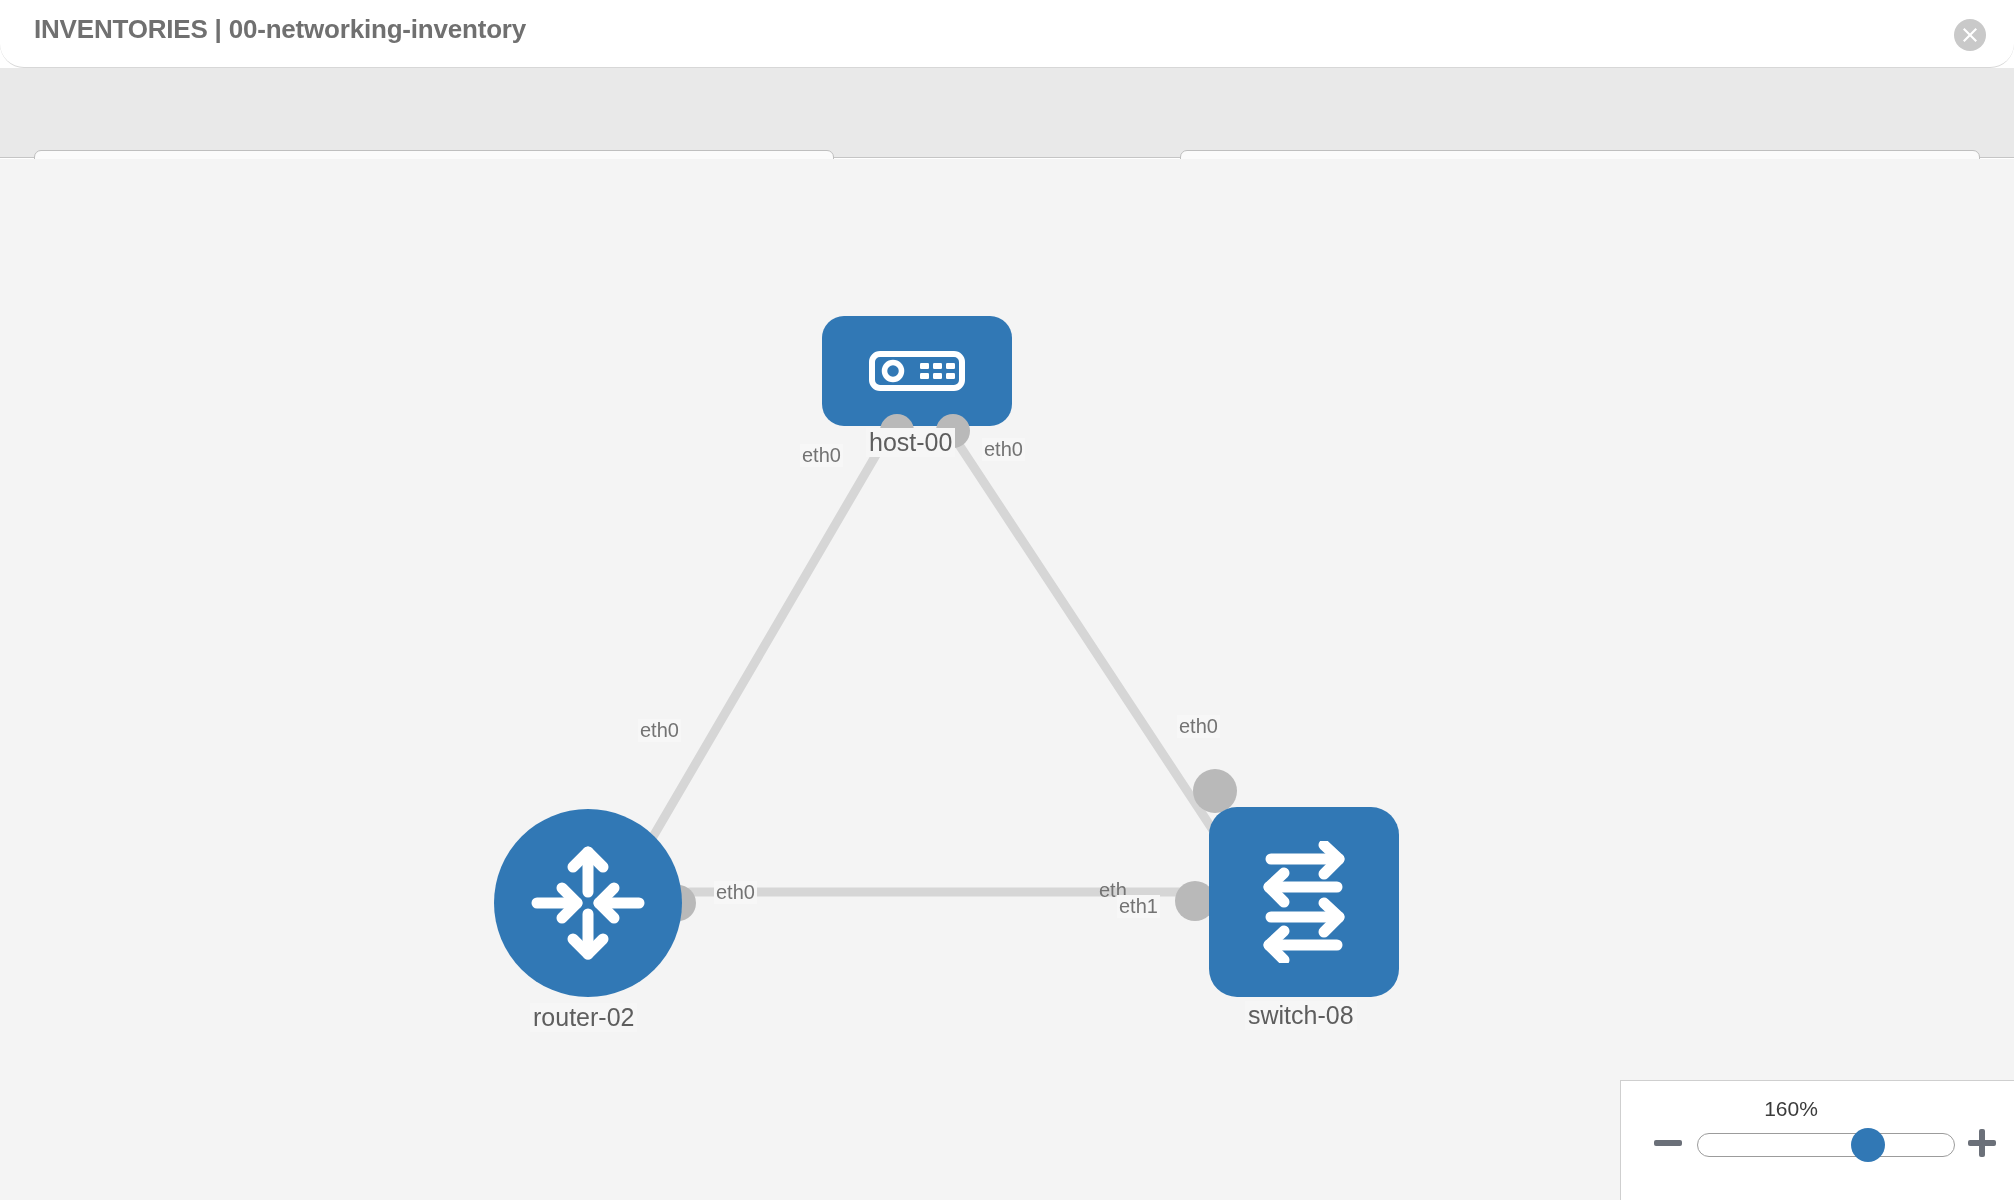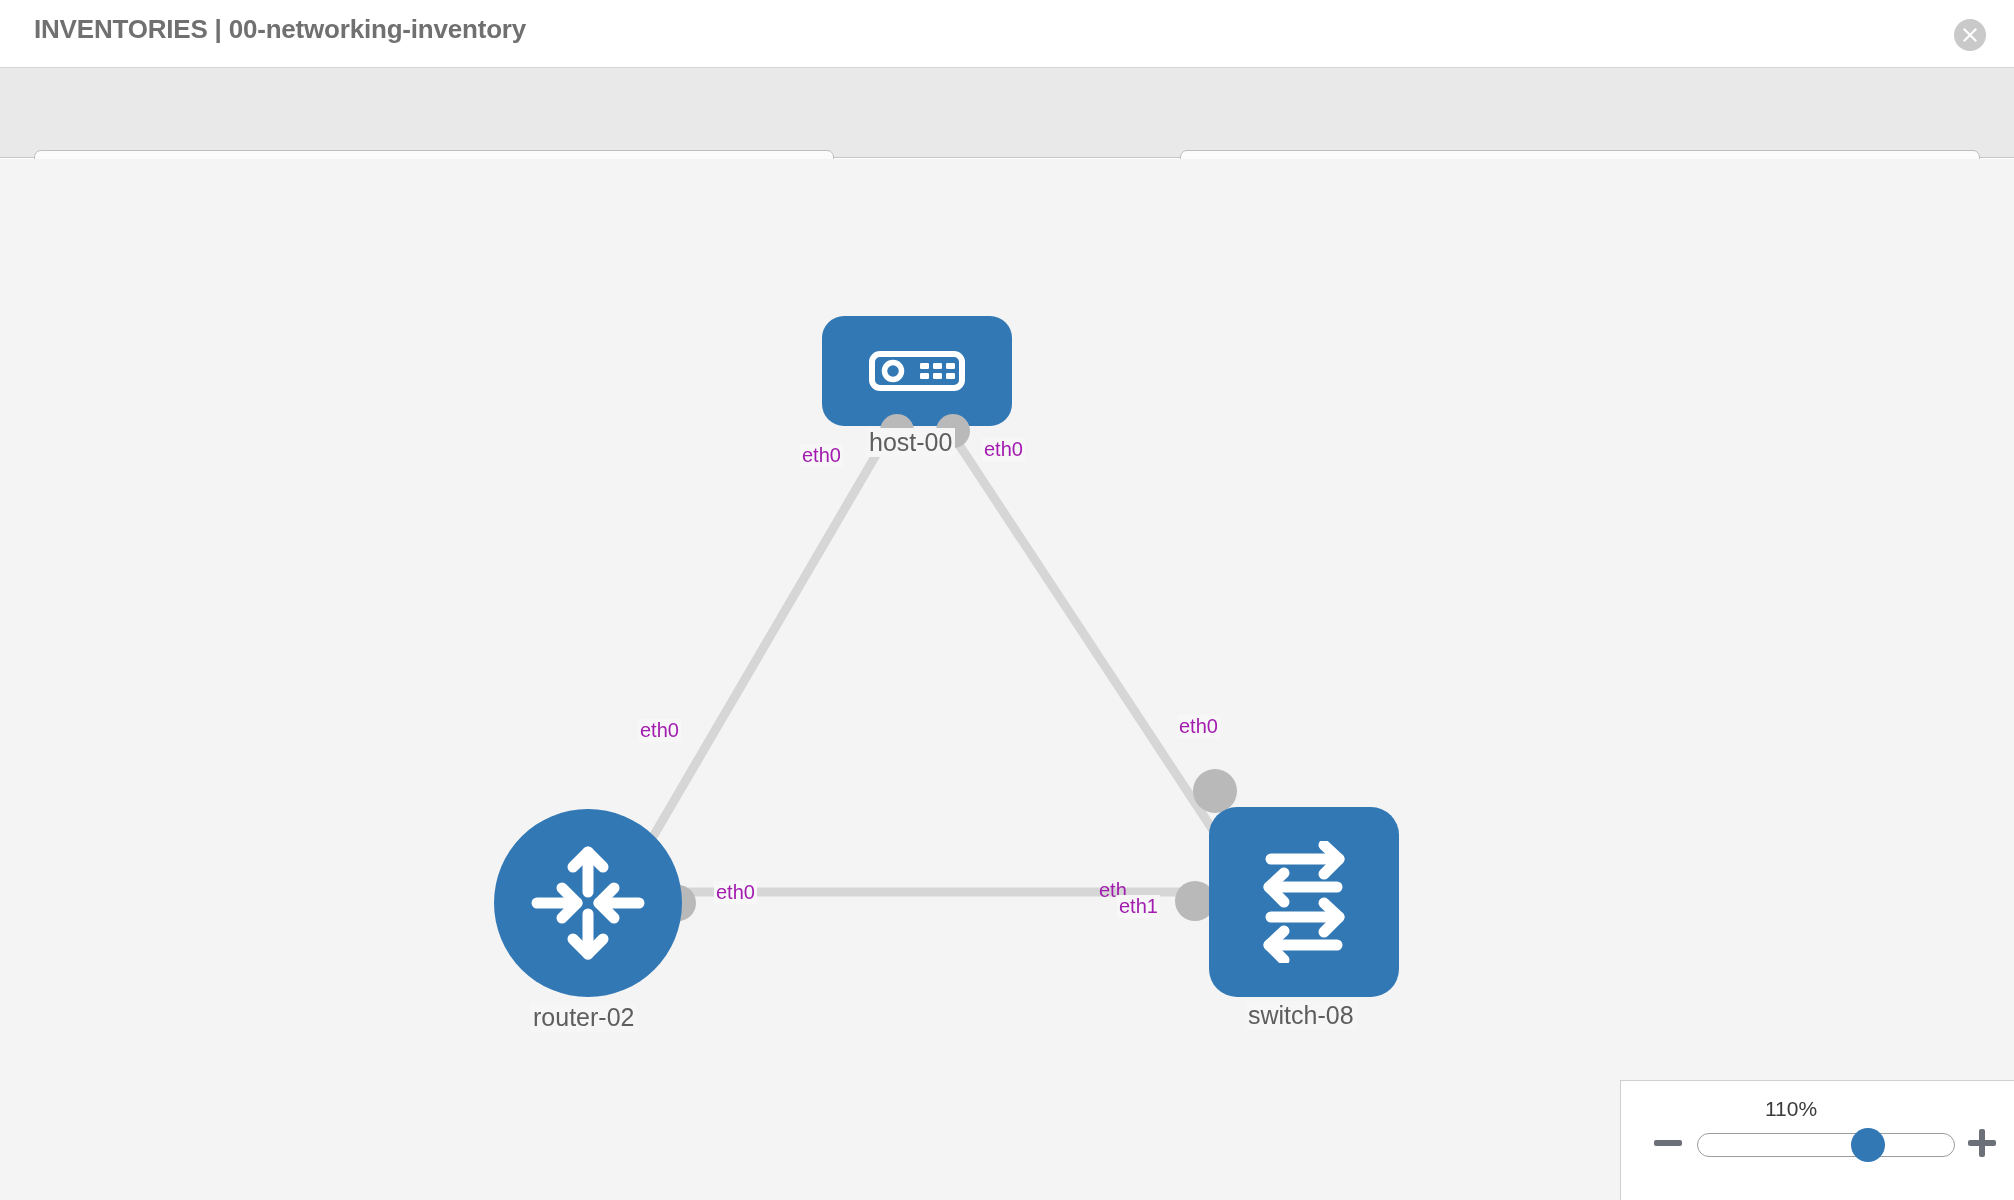--- a/index.html
+++ b/index.html
@@ -20,20 +20,21 @@
   }
 
   
   .header {
     position: absolute;
     left: 0; top: 0;
     width: 2014px;
     height: 68px;
     background: #ffffff;
     border-bottom: 1px solid #d7d7d7;
+    border-radius: 24px;
   }
   .page-title {
     position: absolute;
     left: 34px; top: 14px;
     font-size: 26px;
     font-weight: bold;
     color: #707070;
     letter-spacing: -0.2px;
     white-space: nowrap;
   }
@@ -125,21 +126,21 @@
     padding: 0 3px;
   }
   .socket {
     position: absolute;
     border-radius: 50%;
     background: #b9b9b9;
   }
   .edge-label {
     position: absolute;
     font-size: 20px;
-    color: #a21caf;
+    color: #737373;
     background: #f7f7f7;
     white-space: nowrap;
     padding: 0 2px;
   }
 
   
   #node-host { left: 822px; top: 157px; }
   #node-host .node-shape {
     left: 0; top: 0;
     width: 190px; height: 110px;
@@ -322,21 +323,21 @@
       </div>
       <div class="node-label" style="left:36px; top:194px;">switch-08</div>
       <div class="edge-label" style="left:-32px; top:-92px;">eth0</div>
       <div class="edge-label" style="left:-112px; top:72px; background:transparent;">eth</div>
       <div class="edge-label" style="left:-92px; top:88px;">eth1</div>
     </div>
 
   </div>
 
   <div class="zoom-panel">
-    <div class="zoom-value">110%</div>
+    <div class="zoom-value">160%</div>
 
     <div class="zoom-minus">
       <svg width="34" height="34" viewBox="0 0 34 34" aria-hidden="true">
         <rect x="3" y="14" width="28" height="6" rx="2" fill="#6b7079"></rect>
       </svg>
     </div>
 
     <div class="zoom-slider">
       <div class="zoom-handle" id="zoom-handle" style="left: 153.28px;"></div>
     </div>

